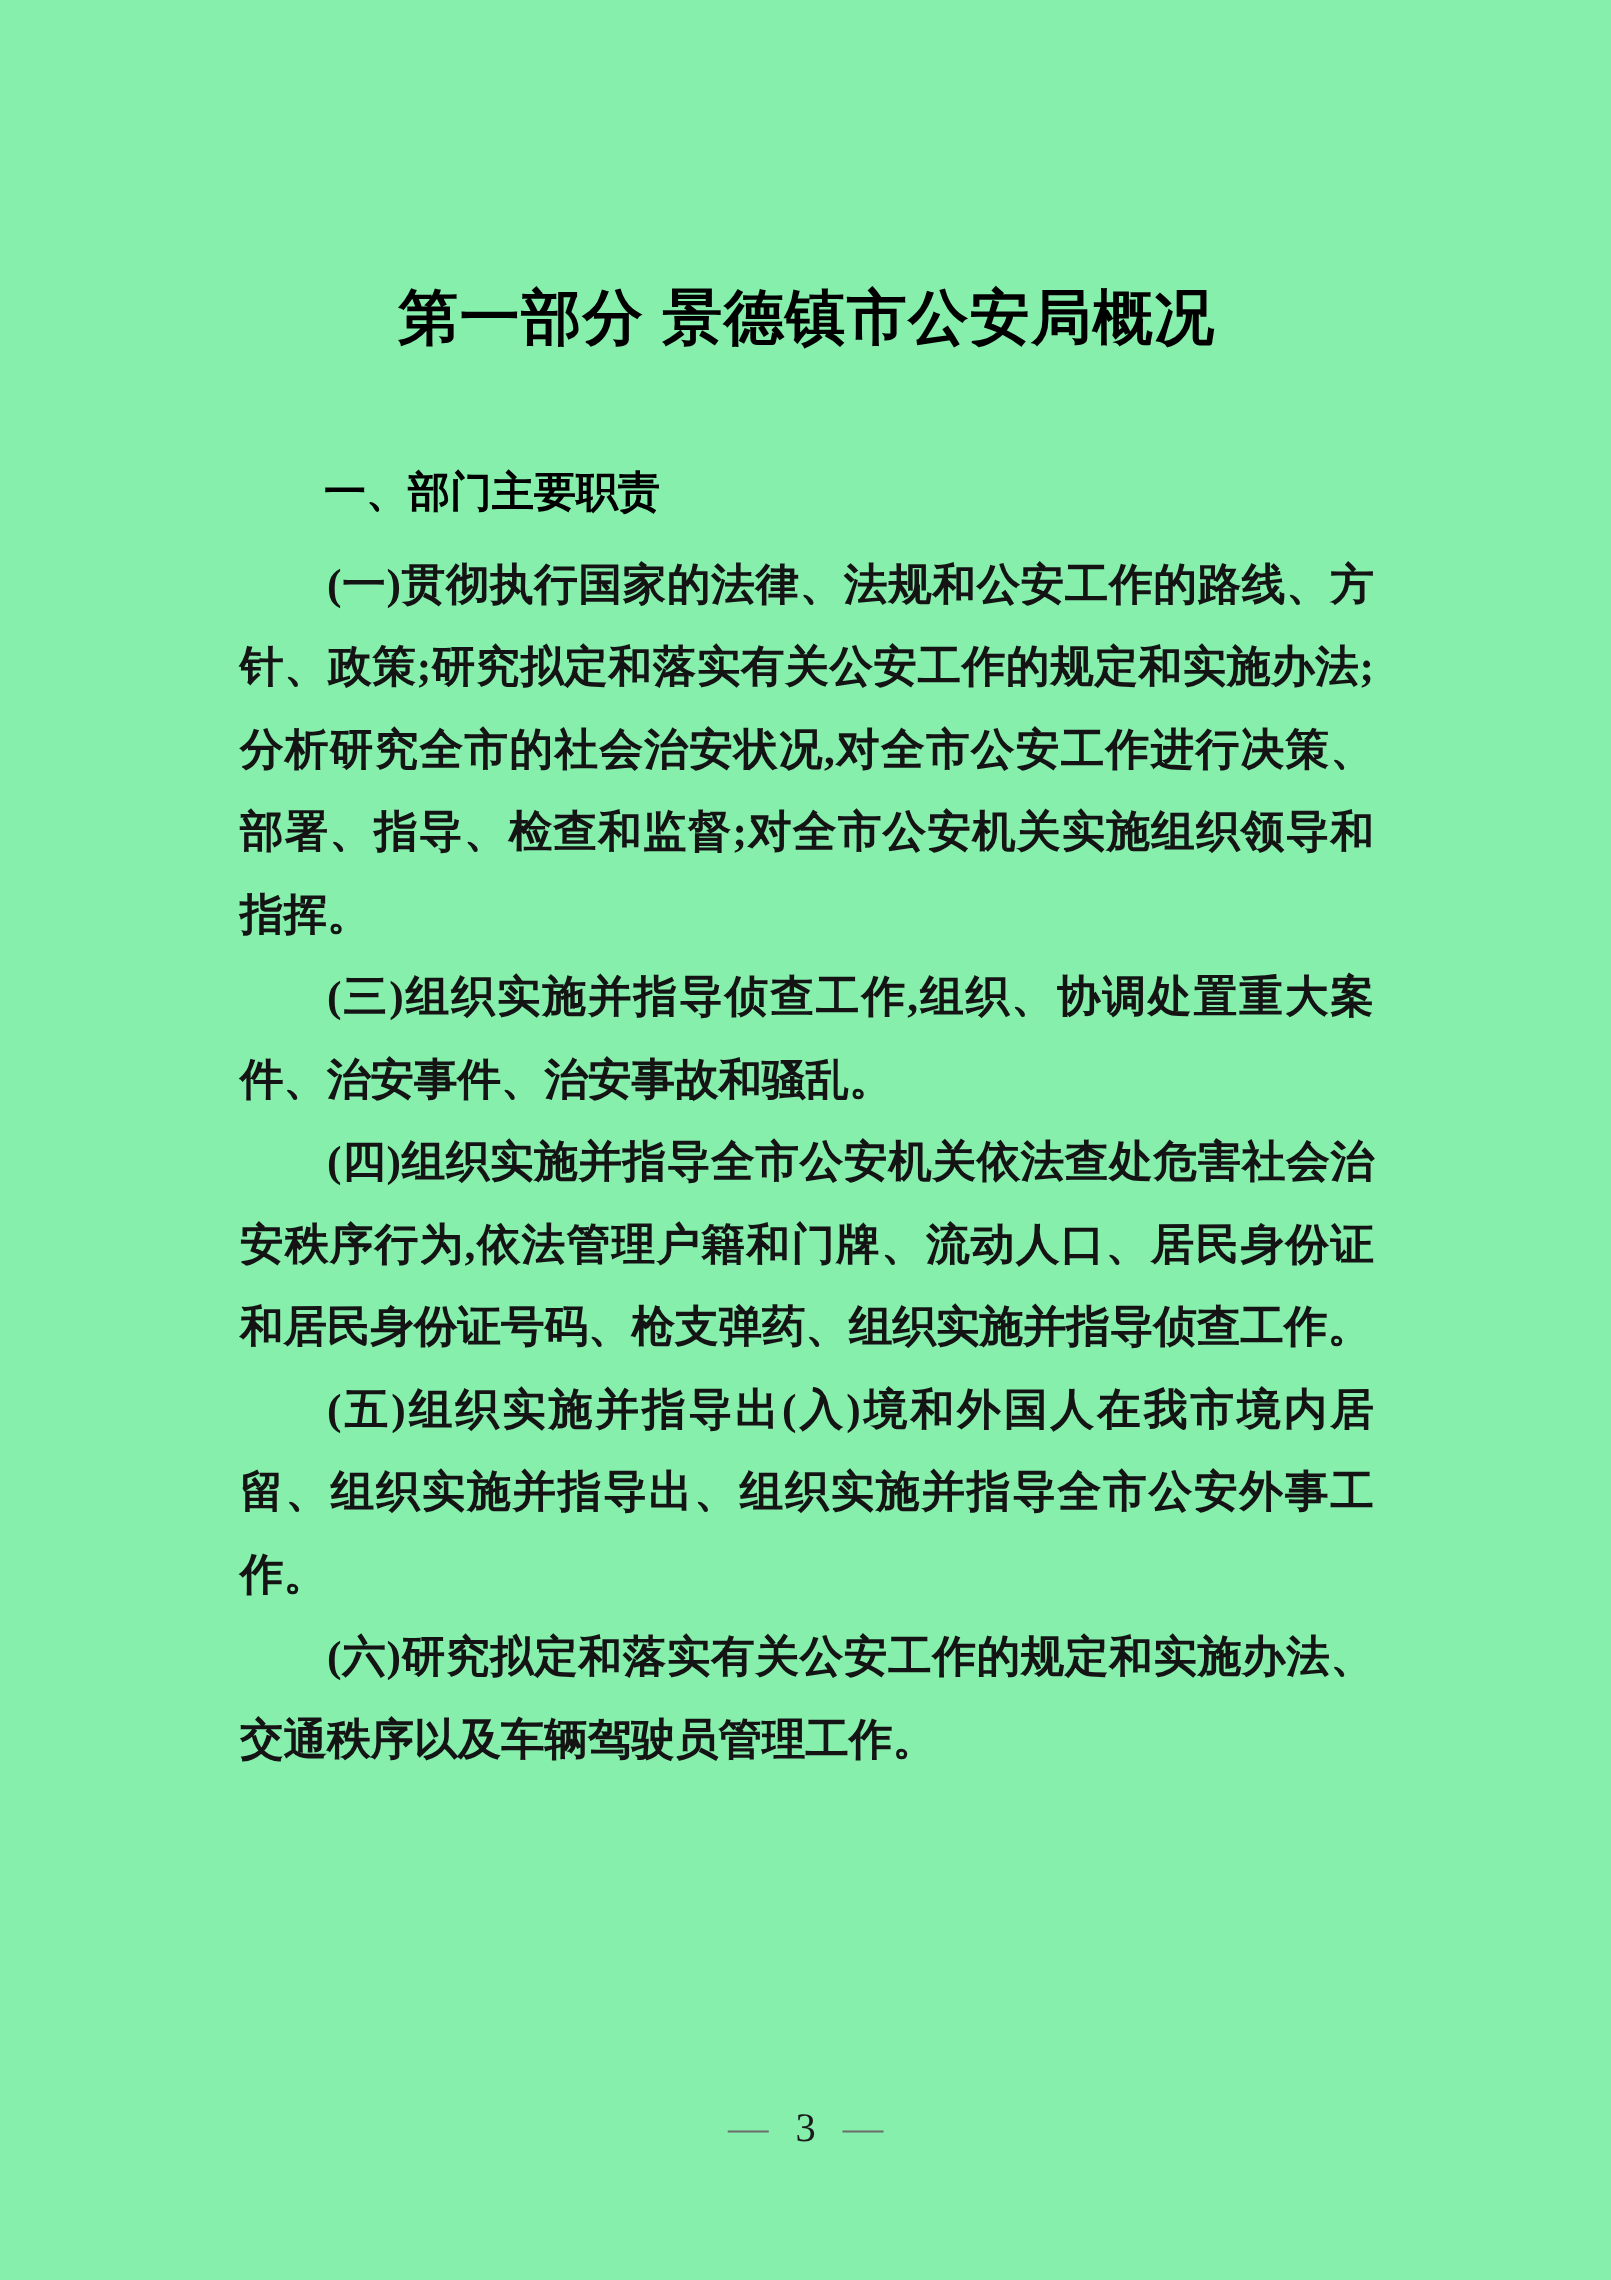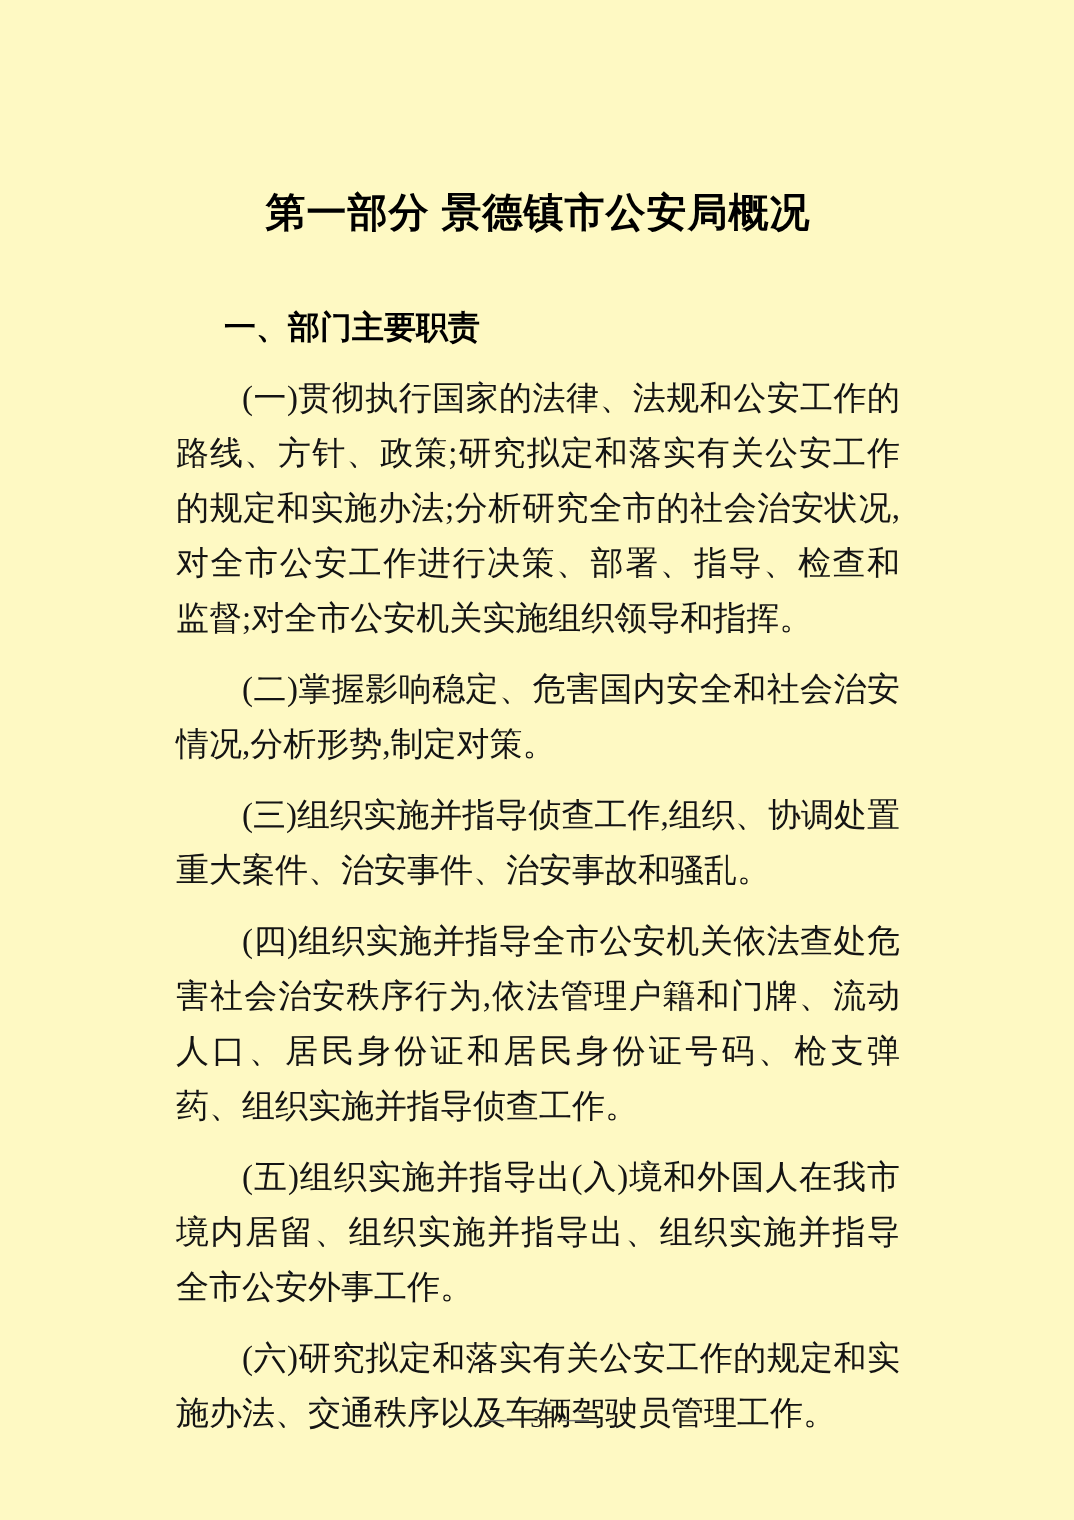--- a/index.html
+++ b/index.html
@@ -6,21 +6,21 @@
   html, body {
     margin: 0;
     padding: 0;
     background: #ffffff;
   }
   .page {
     position: relative;
     width: 1074px;
     height: 1520px;
     margin: 0 auto;
-    background: #fef9c3;
+    background: #86efac;
     color: #111;
     overflow: hidden;
     font-family: "Liberation Serif", "DejaVu Serif", serif;
   }
   .content {
     padding: 186px 158px 0 160px;
   }
   .doc-title {
     margin: 0;
     text-align: center;
@@ -29,36 +29,36 @@
     font-size: 40px;
     line-height: 52px;
     letter-spacing: 1px;
     color: #000;
   }
   .section-heading {
     margin: 62px 0 0 0;
     text-indent: 2em;
     font-family: "Liberation Sans", "DejaVu Sans", sans-serif;
     font-weight: bold;
-    font-size: 32px;
+    font-size: 28px;
     line-height: 55px;
     color: #000;
   }
   .paragraphs {
     margin-top: 8px;
   }
   .paragraphs p {
-    margin: 16px;
+    margin: 0;
     text-indent: 2em;
-    font-size: 33px;
+    font-size: 29px;
     line-height: 55px;
     text-align: justify;
     text-justify: inter-ideograph;
     color: #141414;
-    font-weight: 400;
+    font-weight: 700;
   }
   .footer {
     position: absolute;
     left: 0;
     right: 0;
     top: 1398px;
     text-align: center;
     font-size: 27px;
     line-height: 40px;
     color: #222;
@@ -74,21 +74,20 @@
 </style>
 </head>
 <body>
 
 <div class="page">
   <div class="content">
     <h1 class="doc-title">第一部分 景德镇市公安局概况</h1>
     <h2 class="section-heading">一、部门主要职责</h2>
     <div class="paragraphs">
         <p>(一)贯彻执行国家的法律、法规和公安工作的路线、方针、政策;研究拟定和落实有关公安工作的规定和实施办法;分析研究全市的社会治安状况,对全市公安工作进行决策、部署、指导、检查和监督;对全市公安机关实施组织领导和指挥。</p>
-        <p>(二)掌握影响稳定、危害国内安全和社会治安情况,分析形势,制定对策。</p>
         <p>(三)组织实施并指导侦查工作,组织、协调处置重大案件、治安事件、治安事故和骚乱。</p>
         <p>(四)组织实施并指导全市公安机关依法查处危害社会治安秩序行为,依法管理户籍和门牌、流动人口、居民身份证和居民身份证号码、枪支弹药、组织实施并指导侦查工作。</p>
         <p>(五)组织实施并指导出(入)境和外国人在我市境内居留、组织实施并指导出、组织实施并指导全市公安外事工作。</p>
         <p>(六)研究拟定和落实有关公安工作的规定和实施办法、交通秩序以及车辆驾驶员管理工作。</p>
       </div>
   </div>
   <div class="footer">
     <span class="dash">—</span><span class="page-number">3</span><span class="dash">—</span>
   </div>
 </div>

